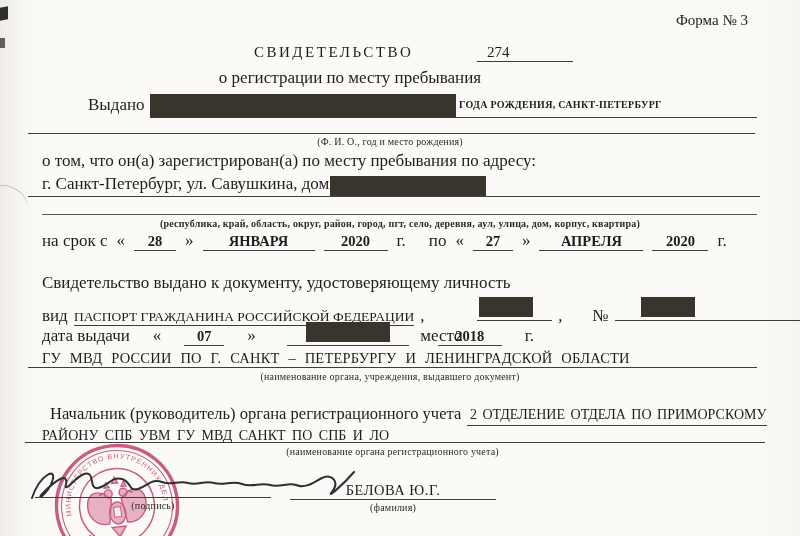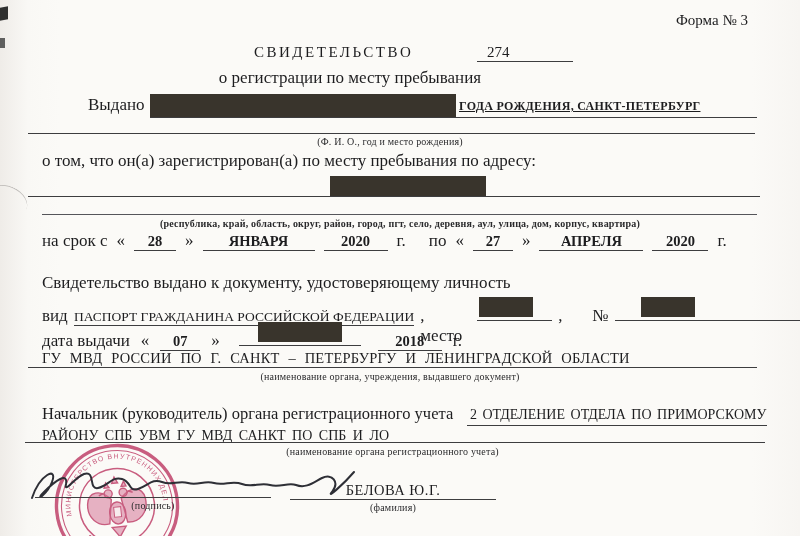--- a/index.html
+++ b/index.html
@@ -19,21 +19,21 @@
   .caption{position:absolute;font-size:10px;color:#2a2a2c;text-align:center;letter-spacing:.2px;}
   .redact{position:absolute;background:#39342c;}
   .blank{display:inline-block;border-bottom:1.5px solid #3d3d3f;text-align:center;
          font-weight:bold;font-size:14.5px;vertical-align:baseline;}
   .flexrow{position:absolute;display:flex;align-items:baseline;font-size:17px;}
   .form-label{font-size:15px;}
   .title{font-size:15px;letter-spacing:2.5px;}
   .cert-num{font-size:15px;padding-left:10px;border-bottom:1.5px solid #3d3d3f;width:86px;}
   .subtitle{font-size:17px;width:380px;text-align:center;}
   .body-text{font-size:17px;}
-  .bold-upper{font-size:12px;font-weight:bold;letter-spacing:.3px;text-decoration:underline;}
+  .bold-upper{font-size:10px;font-weight:bold;letter-spacing:.3px;}
   .upper-val{font-size:13.5px;}
   .issuer{font-size:14.5px;word-spacing:5px;letter-spacing:.2px;}
   .auth-val{font-size:14px;word-spacing:2px;}
   .name-val{font-size:14.5px;letter-spacing:.5px;text-align:center;}
   .mark{position:absolute;background:#2f2f2f;}
   .curve-artifact{position:absolute;left:-14px;top:186px;width:42px;height:30px;
     border-top:1.2px solid rgba(125,120,118,.45);border-radius:50% 50% 0 0;transform:rotate(24deg);}
 </style>
 </head>
 <body>
@@ -53,20 +53,21 @@
   <div class="abs body-text" style="left:88px;top:95px;">Выдано</div>
   <div class="redact" style="left:150px;top:94px;width:306px;height:23px;"></div>
   <div class="abs bold-upper" style="left:459px;top:99px;">ГОДА РОЖДЕНИЯ, САНКТ-ПЕТЕРБУРГ</div>
   <div class="rule" style="left:150px;top:117px;width:607px;"></div>
 
   <div class="rule" style="left:28px;top:133px;width:727px;border-top-width:1.8px;"></div>
   <div class="caption" style="left:40px;top:136px;width:700px;">(Ф. И. О., год и место рождения)</div>
 
   <div class="abs body-text" style="left:42px;top:151px;">о том, что он(а) зарегистрирован(а) по месту пребывания по адресу:</div>
 
+  <div class="abs body-text" style="left:42px;top:174px;">г. Санкт-Петербург, ул. Савушкина, дом</div>
   <div class="redact" style="left:330px;top:176px;width:156px;height:21px;"></div>
   <div class="rule" style="left:28px;top:196px;width:732px;"></div>
   <div class="rule thin" style="left:42px;top:214px;width:715px;"></div>
   <div class="caption" style="left:40px;top:218px;width:720px;font-weight:bold;">(республика, край, область, округ, район, город, пгт, село, деревня, аул, улица, дом, корпус, квартира)</div>
 
   <div class="flexrow" style="left:42px;top:231px;column-gap:9px;">
     <span>на срок с</span>
     <span>«</span>
     <span class="blank" style="width:42px;">28</span>
     <span>»</span>
@@ -91,37 +92,37 @@
     <span class="blank" style="width:76px;height:23px;">
       <span class="redact" style="position:relative;display:block;width:54px;height:20px;margin-left:2px;"></span>
     </span>
     <span>,</span>
     <span style="margin-left:24px;">№</span>
     <span class="blank" style="width:186px;height:23px;">
       <span class="redact" style="position:relative;display:block;width:54px;height:20px;margin-left:26px;"></span>
     </span>
   </div>
 
-  <div class="flexrow" style="left:42px;top:322px;column-gap:11px;">
+  <div class="flexrow" style="left:42px;top:322px;column-gap:23px;align-items:flex-end;">
     <span>дата выдачи</span>
     <span>«</span>
     <span class="blank" style="width:40px;">07</span>
     <span>»</span>
     <span class="blank" style="width:122px;height:23px;margin-left:8px;">
       <span class="redact" style="position:relative;display:block;width:84px;height:20px;margin:0 auto;"></span>
     </span>
     <span class="blank" style="width:64px;margin-left:6px;">2018</span>
     <span>г.</span>
   </div>
 
   <div class="abs issuer" style="left:42px;top:350px;">ГУ МВД РОССИИ ПО Г. САНКТ – ПЕТЕРБУРГУ И ЛЕНИНГРАДСКОЙ ОБЛАСТИ</div>
   <div class="rule" style="left:28px;top:367px;width:729px;"></div>
   <div class="caption" style="left:30px;top:371px;width:720px;">(наименование органа, учреждения, выдавшего документ)</div>
 
-  <div class="abs body-text" style="left:42px;top:404px;font-size:16.5px;">Начальник (руководитель) органа регистрационного учета</div>
+  <div class="abs body-text" style="left:50px;top:404px;font-size:16.5px;">Начальник (руководитель) органа регистрационного учета</div>
   <div class="abs auth-val" style="left:470px;top:407px;">2 ОТДЕЛЕНИЕ ОТДЕЛА  ПО ПРИМОРСКОМУ</div>
   <div class="rule" style="left:467px;top:425px;width:300px;"></div>
   <div class="abs auth-val" style="left:42px;top:428px;word-spacing:3px;">РАЙОНУ СПБ УВМ  ГУ  МВД САНКТ  ПО СПБ  И  ЛО</div>
   <div class="rule" style="left:25px;top:442px;width:740px;"></div>
   <div class="caption" style="left:30px;top:446px;width:725px;">(наименование органа регистрационного учета)</div>
 
   <svg class="abs" style="left:52px;top:441px;opacity:.88;transform:rotate(-6deg);" width="130" height="130" viewBox="0 0 130 130">
     <g fill="none" stroke="#c2486f">
       <circle cx="65" cy="65" r="60.5" stroke-width="3.4"></circle>
       <circle cx="65" cy="65" r="55.5" stroke-width="1.1"></circle>

